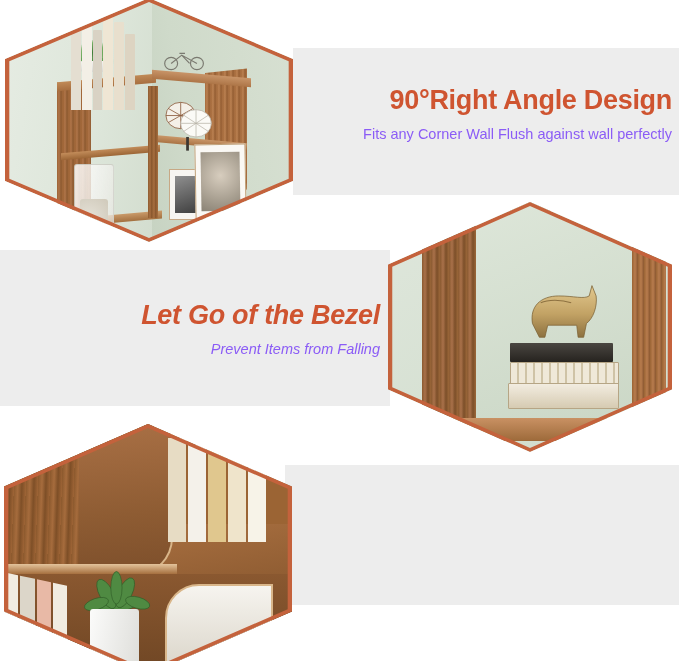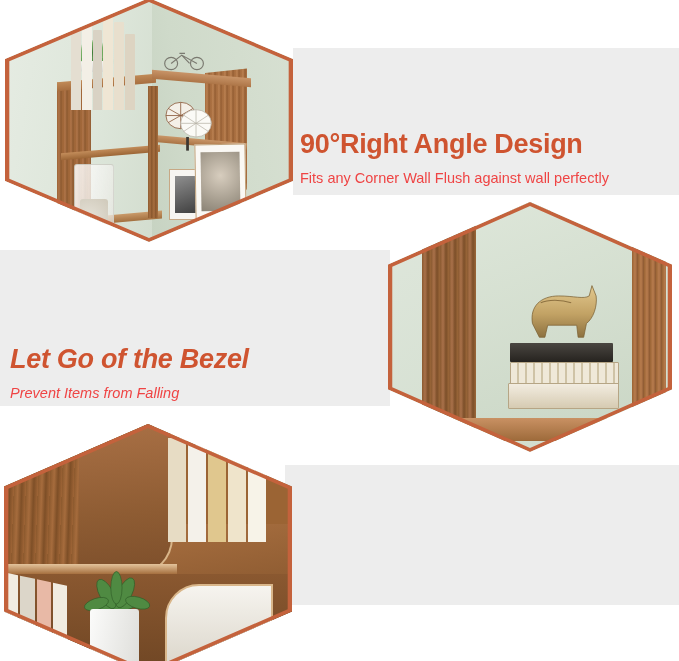--- a/index.html
+++ b/index.html
@@ -9,36 +9,36 @@
     font-family:"Liberation Sans","DejaVu Sans",sans-serif;
   }
   .canvas{position:absolute;inset:0;}
 
   
   .panel{position:absolute;background:#ededed;}
   .panel-1{left:293px;top:48px;width:386px;height:147px;}
   .panel-2{left:0px;top:250px;width:390px;height:156px;}
   .panel-3{left:285px;top:465px;width:394px;height:140px;}
 
-  .txtblock{position:absolute;text-align:left;margin-top:44px;}
+  .txtblock{position:absolute;text-align:right;}
   .txt-1{left:300px;top:85px;width:372px;}
   .txt-2{left:10px;top:300px;width:370px;font-style:italic;}
   .txt-3{left:295px;top:505px;width:380px;}
 
   .heading{
     color:#cf5430;
     font-weight:bold;
     font-size:27px;
     letter-spacing:-0.3px;
     line-height:1.15;
     margin:0 0 10px 0;
     white-space:nowrap;
   }
   .subheading{
-    color:#ef4444;
+    color:#8b5cf6;
     font-size:14.5px;
     font-weight:normal;
     line-height:1.2;
     margin:0;
     white-space:nowrap;
   }
 
   
   .hex{
     position:absolute;

